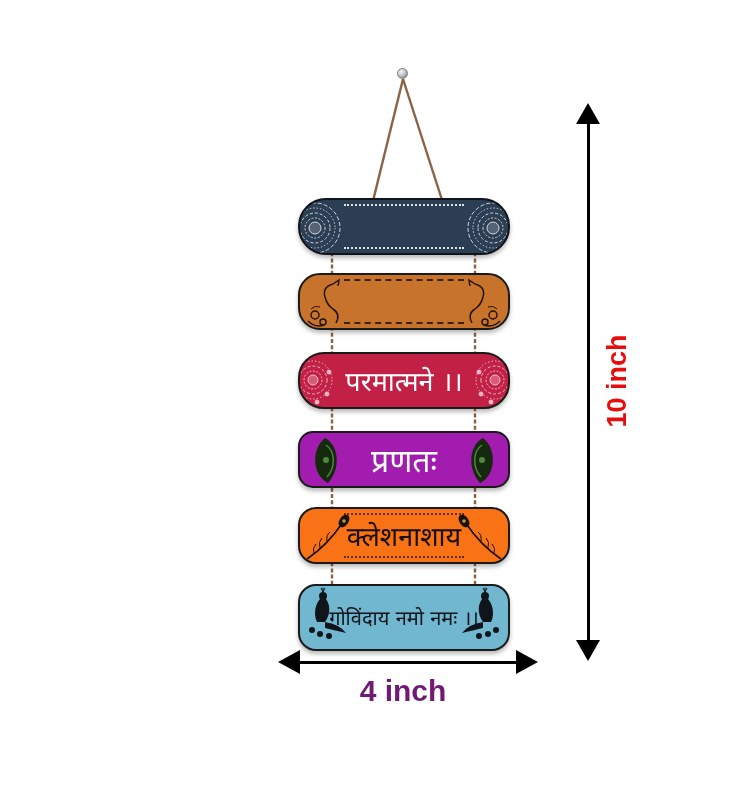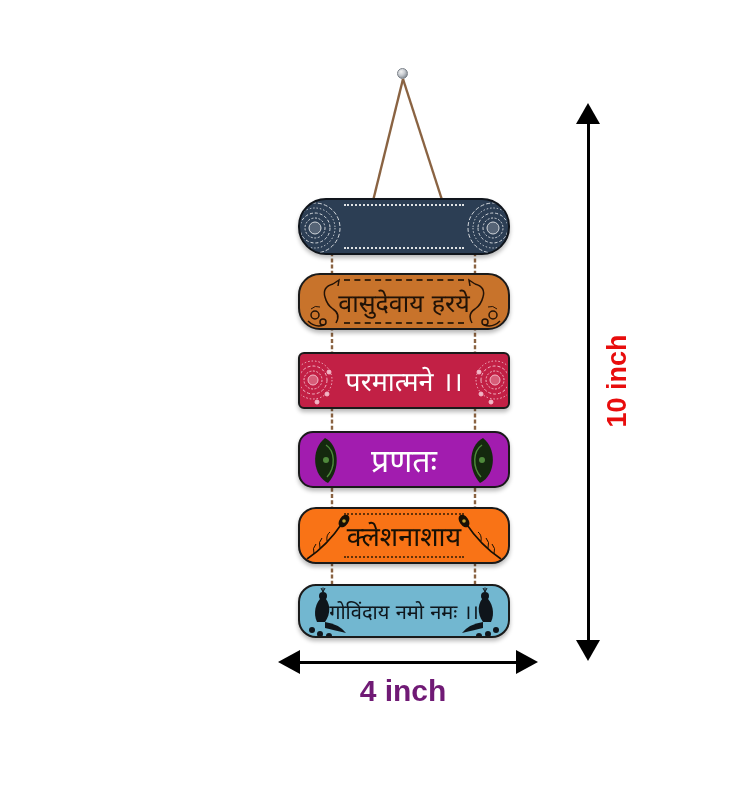--- a/index.html
+++ b/index.html
@@ -17,24 +17,24 @@
   .rope-line{stroke:var(--rope-color,#8a6342);stroke-width:2.4;fill:none;}
   .rope-dash{stroke-dasharray:4 2.2;}
   
   .plaque{
     position:absolute;left:298px;width:212px;height:57px;box-sizing:border-box;
     border:2px solid #14181d;display:flex;align-items:center;justify-content:center;
     box-shadow:0 3px 4px rgba(0,0,0,.28);z-index:2;overflow:hidden;
   }
   .p0{top:198px;border-radius:28px;}
   .p1{top:273px;border-radius:22px;}
-  .p2{top:352px;border-radius:6px;}
+  .p2{top:352px;border-radius:26px;}
   .p3{top:431px;border-radius:15px;}
   .p4{top:507px;border-radius:18px;}
-  .p5{top:584px;height:54px;border-radius:18px;}
+  .p5{top:584px;height:67px;border-radius:18px;}
   .plaque-text{position:relative;z-index:3;white-space:nowrap;text-shadow:0 0 1px rgba(0,0,0,.1);}
   .t0{font-size:26px;}
   .t1{font-size:25px;}
   .t2{font-size:27px;}
   .t3{font-size:32px;}
   .t4{font-size:27px;}
   .t5{font-size:20px;}
   .deco{position:absolute;top:0;height:100%;width:56px;pointer-events:none;}
   .deco.left{left:1px;}
   .deco.right{right:1px;transform:scaleX(-1);}
@@ -115,21 +115,20 @@
         <path d="M32 9 q-11 3 -8 13 q2 8 8 12 q8 5 3 14"></path>
         <path d="M32 9 l6 -4 l-1 6"></path>
         <circle cx="14" cy="40" r="4"></circle>
         <circle cx="22" cy="47" r="3"></circle>
         <path d="M7 46 q7 7 16 4"></path>
         <path d="M10 34 q4 -4 9 -2" stroke-width="1"></path>
       </svg>
     </span>
     <span class="inner-line top dash-dark"></span>
     <span class="inner-line bottom dash-dark"></span>
-    <span class="plaque-text t1">वासुदेवाय हरये</span>
   </div>
 
   <div class="plaque p2" style="background: rgb(194, 32, 69); color: rgb(255, 255, 255); border-color: rgb(26, 26, 26);">
     <span class="deco left">
       <svg width="56" height="57" viewBox="0 0 56 57" fill="none" stroke="#f4c0ce" opacity="0.95">
         <circle cx="12" cy="26" r="5" fill="#f4c0ce" fill-opacity="0.4"></circle>
         <circle cx="12" cy="26" r="9" stroke-dasharray="2 1.5"></circle>
         <circle cx="12" cy="26" r="14" stroke-dasharray="3 2"></circle>
         <circle cx="12" cy="26" r="19" stroke-dasharray="1.5 2"></circle>
         <circle cx="26" cy="40" r="2" fill="#f4c0ce"></circle>

